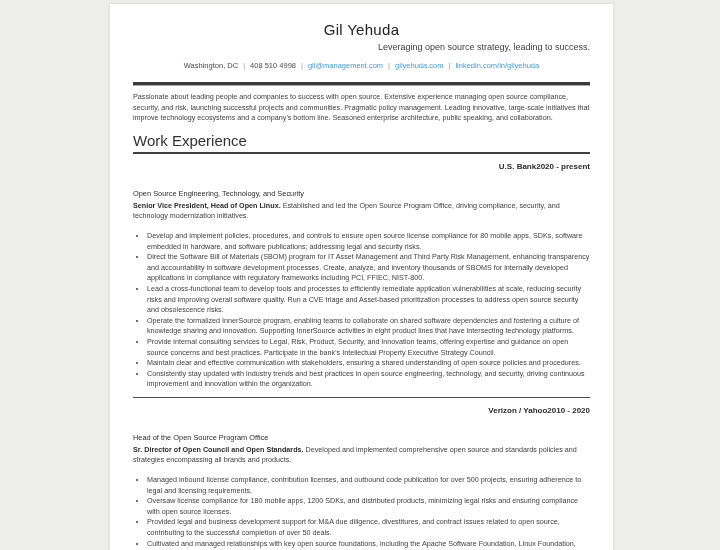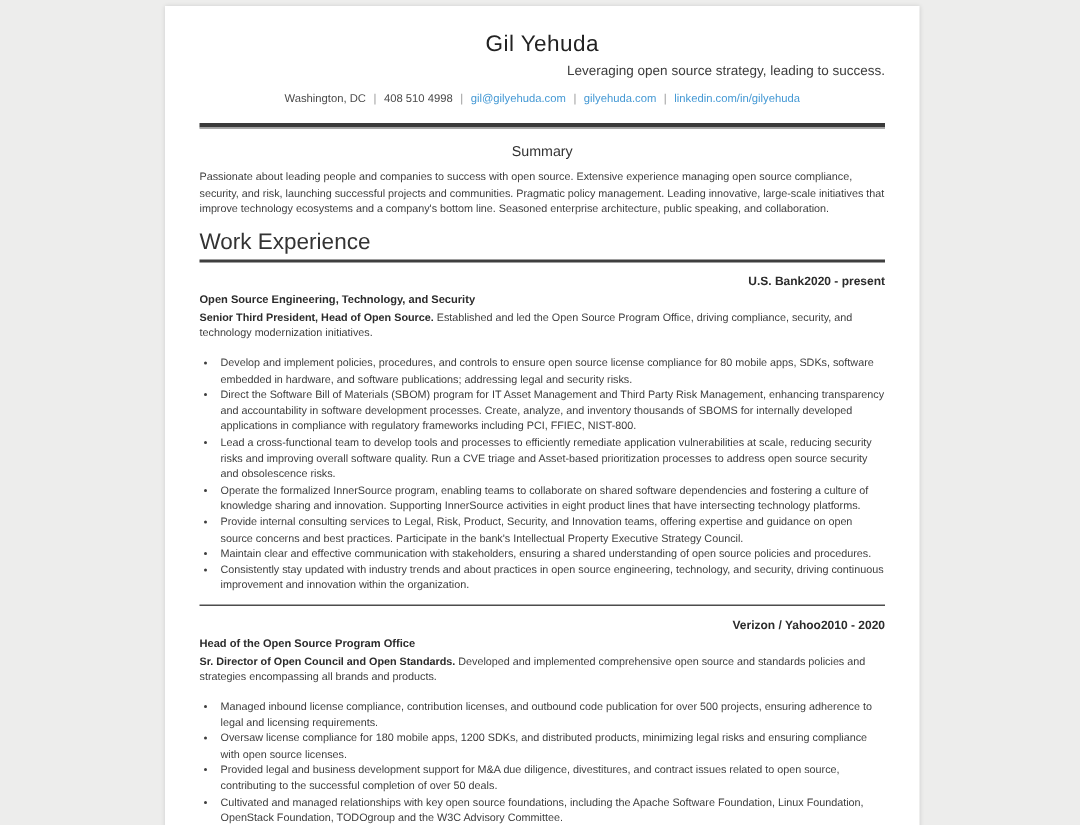--- a/index.html
+++ b/index.html
@@ -68,23 +68,23 @@
   .job { margin-top: 8px; }
   .job-head {
     display: flex;
     justify-content: flex-end;
     align-items: baseline;
     font-size: 8px;
     font-weight: bold;
     color: #2b2b2b;
   }
   .job-dept {
-    margin-top: 3px;
+    margin-top: 18px;
     font-size: 7.4px;
-    font-weight: bold;
+    font-weight: normal;
     color: #2b2b2b;
   }
   .job-role {
     margin: 3px 0 0 0;
     font-size: 7.2px;
     line-height: 10.6px;
     color: #3d3d3d;
   }
   .job-role b { color: #2b2b2b; }
   ul.bullets {
@@ -104,45 +104,44 @@
 </style>
 </head>
 <body>
 
 <div class="page">
 
   <h1 class="name">Gil Yehuda</h1>
   <div class="tagline">Leveraging open source strategy, leading to success.</div>
 
   <div class="contact">
-    <span>Washington, DC</span><span class="sep">|</span><span>408 510 4998</span><span class="sep">|</span><a>gil@gilyehuda.com</a><span class="sep">|</span><a>gilyehuda.com</a><span class="sep">|</span><a>linkedin.com/in/gilyehuda</a>
+    <span>Washington, DC</span><span class="sep">|</span><span>408 510 4998</span><span class="sep">|</span><a>gil@management.com</a><span class="sep">|</span><a>gilyehuda.com</a><span class="sep">|</span><a>linkedin.com/in/gilyehuda</a>
   </div>
 
   <div class="thick-rule"></div>
 
-  <div class="summary-title">Summary</div>
   <p class="summary-text">Passionate about leading people and companies to success with open source. Extensive experience managing open source compliance, security, and risk, launching successful projects and communities. Pragmatic policy management. Leading innovative, large-scale initiatives that improve technology ecosystems and a company's bottom line. Seasoned enterprise architecture, public speaking, and collaboration.</p>
 
   <div class="section-title">Work Experience</div>
 
   <div class="job">
     <div class="job-head">
       <span>U.S. Bank</span>
       <span>2020 - present</span>
     </div>
     <div class="job-dept">Open Source Engineering, Technology, and Security</div>
-    <p class="job-role"><b>Senior Third President, Head of Open Source.</b> <span>Established and led the Open Source Program Office, driving compliance, security, and technology modernization initiatives.</span></p>
+    <p class="job-role"><b>Senior Vice President, Head of Open Linux.</b> <span>Established and led the Open Source Program Office, driving compliance, security, and technology modernization initiatives.</span></p>
     <ul class="bullets">
       <li>Develop and implement policies, procedures, and controls to ensure open source license compliance for 80 mobile apps, SDKs, software embedded in hardware, and software publications; addressing legal and security risks.</li>
       <li>Direct the Software Bill of Materials (SBOM) program for IT Asset Management and Third Party Risk Management, enhancing transparency and accountability in software development processes. Create, analyze, and inventory thousands of SBOMS for internally developed applications in compliance with regulatory frameworks including PCI, FFIEC, NIST-800.</li>
       <li>Lead a cross-functional team to develop tools and processes to efficiently remediate application vulnerabilities at scale, reducing security risks and improving overall software quality. Run a CVE triage and Asset-based prioritization processes to address open source security and obsolescence risks.</li>
       <li>Operate the formalized InnerSource program, enabling teams to collaborate on shared software dependencies and fostering a culture of knowledge sharing and innovation. Supporting InnerSource activities in eight product lines that have intersecting technology platforms.</li>
       <li>Provide internal consulting services to Legal, Risk, Product, Security, and Innovation teams, offering expertise and guidance on open source concerns and best practices. Participate in the bank's Intellectual Property Executive Strategy Council.</li>
       <li>Maintain clear and effective communication with stakeholders, ensuring a shared understanding of open source policies and procedures.</li>
-      <li>Consistently stay updated with industry trends and about practices in open source engineering, technology, and security, driving continuous improvement and innovation within the organization.</li>
+      <li>Consistently stay updated with industry trends and best practices in open source engineering, technology, and security, driving continuous improvement and innovation within the organization.</li>
     </ul>
   </div>
 
   <div class="job-divider"></div>
 
   <div class="job">
     <div class="job-head">
       <span>Verizon / Yahoo</span>
       <span>2010 - 2020</span>
     </div>

